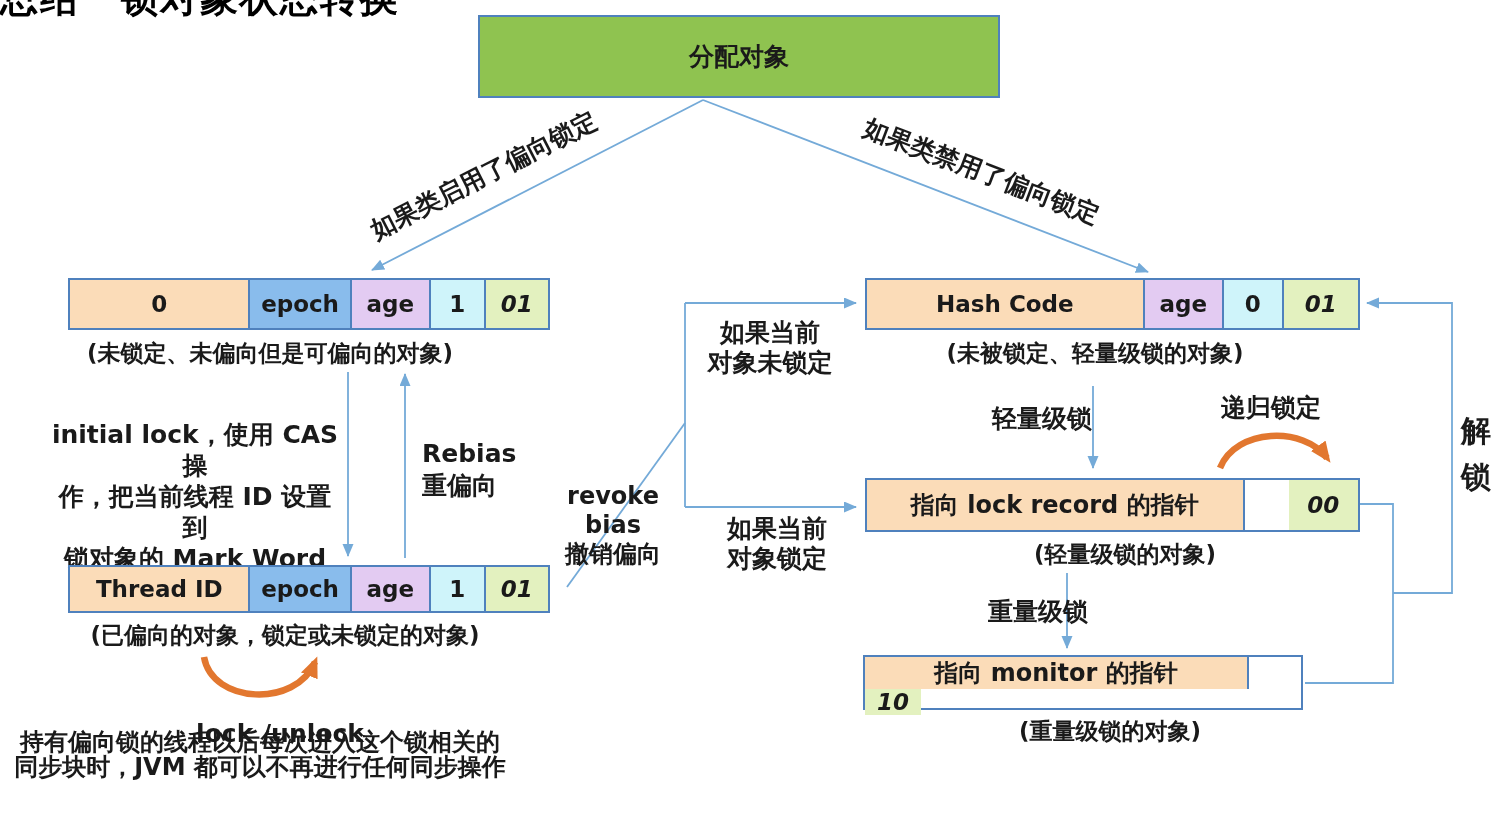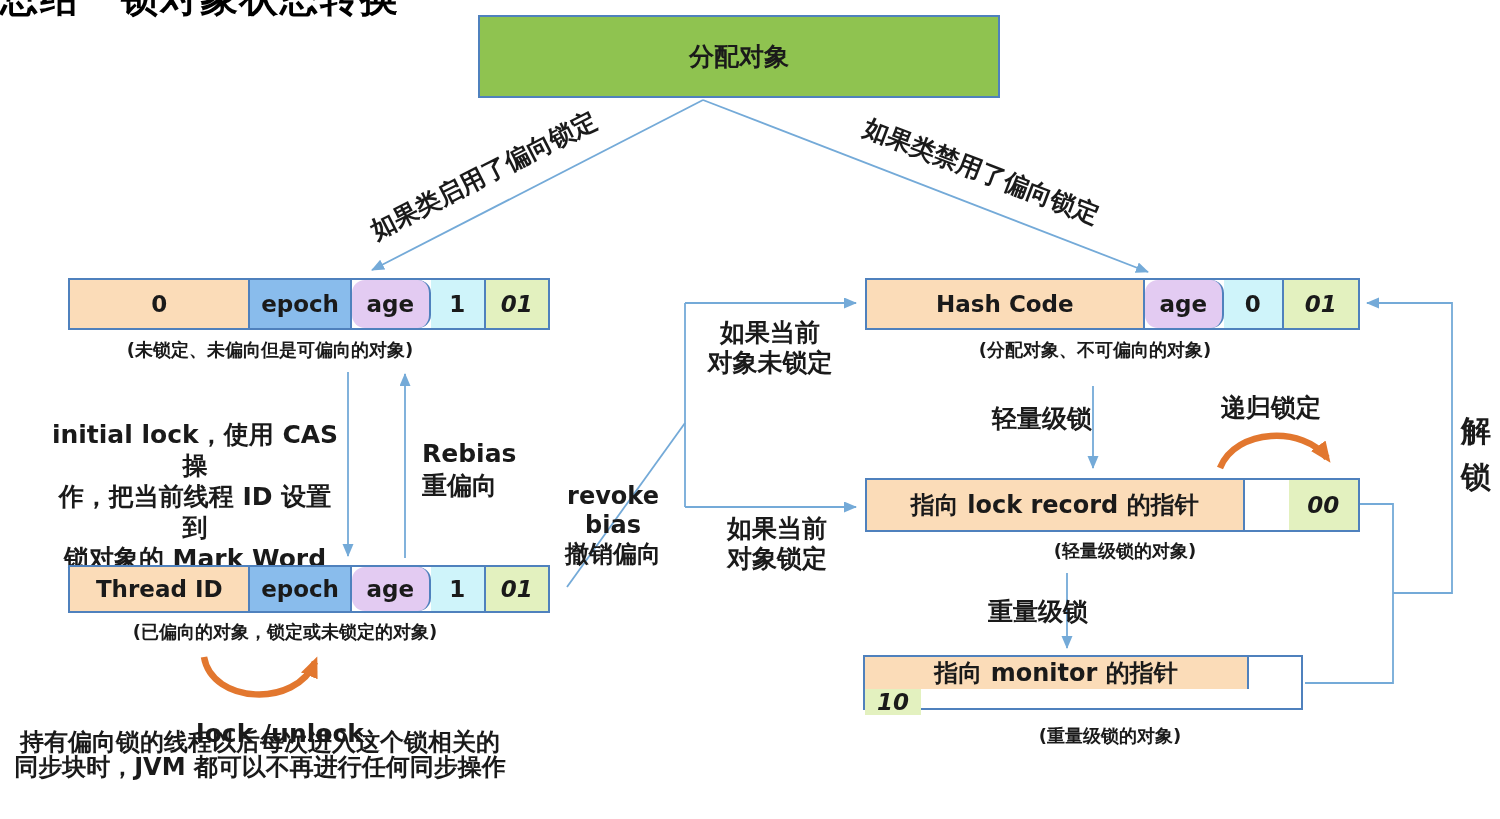--- a/index.html
+++ b/index.html
@@ -29,23 +29,23 @@
     font-size:25px;box-sizing:border-box;
   }
   .mw-row{display:flex;border:2px solid var(--border);box-sizing:border-box;}
   .mw-cell{
     display:flex;align-items:center;justify-content:center;
     font-size:23px;border-right:2px solid var(--border);box-sizing:border-box;
     height:100%;
   }
   .mw-cell:last-child{border-right:none;}
   .c-peach{background:var(--peach);} .c-blue{background:var(--blue);}
-  .c-lav{background:var(--lav);border-radius:13px;} .c-cyan{background:var(--cyan);}
+  .c-lav{background:var(--lav);} .c-cyan{background:var(--cyan);}
   .c-grn{background:var(--grn);font-style:italic;}
-  .caption{font-size:18px;text-align:center;}
+  .caption{font-size:23px;text-align:center;}
   .note{font-size:25px;text-align:center;line-height:31px;}
   .lbl{font-size:25px;text-align:center;line-height:30px;}
   .rot{font-size:25px;white-space:nowrap;}
   svg.lines{position:absolute;left:0;top:0;}
 </style>
 </head>
 <body>
 
 <div class="canvas">
 
@@ -128,35 +128,35 @@
 撤销偏向</div>
   <div class="abs lbl" style="left:707px;top:514px;width:140px;">如果当前
 对象锁定</div>
 
   <div class="abs mw-row" style="left:865px;top:278px;width:495px;height:52px;">
     <div class="mw-cell c-peach" style="width:280px;">Hash Code</div>
     <div class="mw-cell c-lav" style="width:80px;">age</div>
     <div class="mw-cell c-cyan" style="width:60px;">0</div>
     <div class="mw-cell c-grn" style="width:75px;">01</div>
   </div>
-  <div class="abs caption" style="left:930px;top:338px;width:330px;">(分配对象、不可偏向的对象)</div>
+  <div class="abs caption" style="left:930px;top:338px;width:330px;">(未被锁定、轻量级锁的对象)</div>
 
   <div class="abs lbl" style="left:962px;top:404px;width:160px;">轻量级锁</div>
   <div class="abs lbl" style="left:1191px;top:393px;width:160px;">递归锁定</div>
 
   <div class="abs mw-row" style="left:865px;top:478px;width:495px;height:54px;gap:44px;">
     <div class="mw-cell c-peach" style="width:418px;font-size:24px;">指向 lock record 的指针</div>
     <div class="mw-cell c-grn" style="width:77px;">00</div>
   </div>
   <div class="abs caption" style="left:900px;top:539px;width:450px;">(轻量级锁的对象)</div>
 
   <div class="abs lbl" style="left:958px;top:597px;width:160px;">重量级锁</div>
 
   <div class="abs mw-row" style="left:863px;top:655px;width:440px;height:55px;flex-direction:column;">
     <div class="mw-cell c-peach" style="width:384px;font-size:24px;">指向 monitor 的指针</div>
     <div class="mw-cell c-grn" style="width:56px;">10</div>
   </div>
-  <div class="abs caption" style="left:890px;top:716px;width:440px;margin-top:8px;">(重量级锁的对象)</div>
+  <div class="abs caption" style="left:890px;top:716px;width:440px;">(重量级锁的对象)</div>
 
   <div class="abs lbl" style="left:1454px;top:408px;width:44px;font-size:30px;line-height:46px;">解
 锁</div>
 
 </div>
 
 </body></html>

